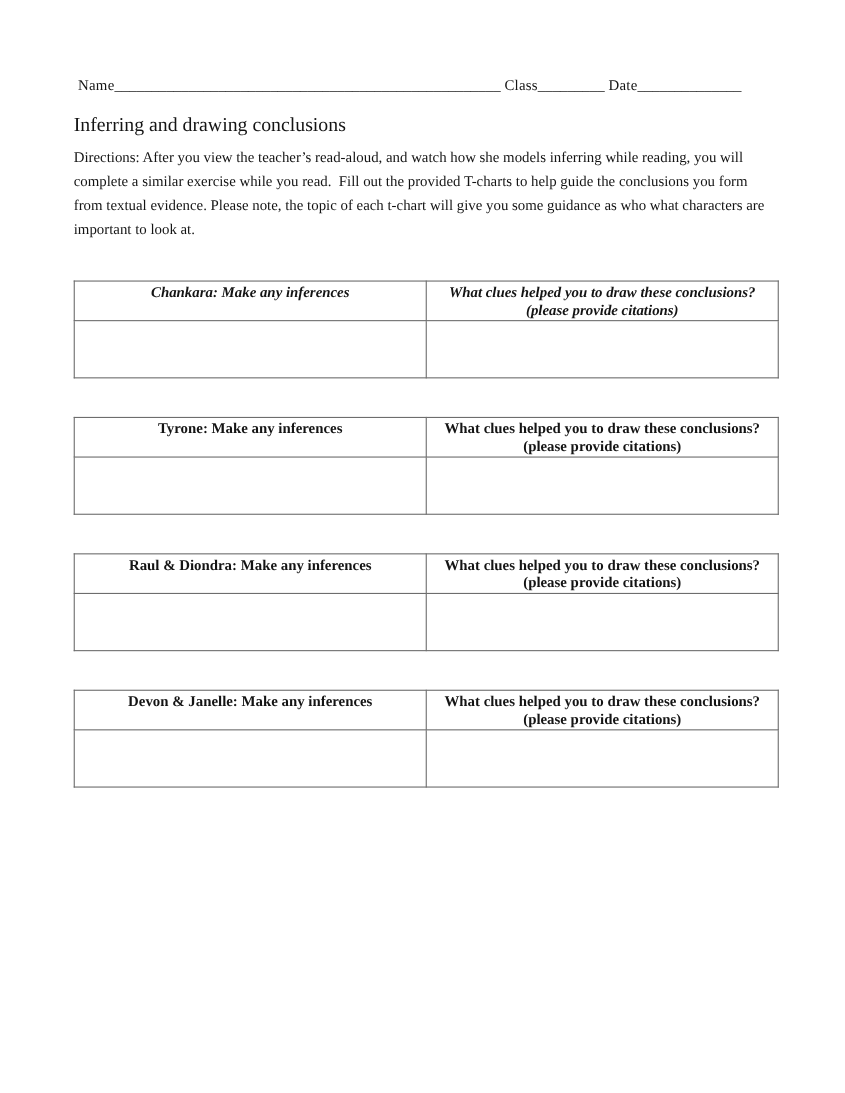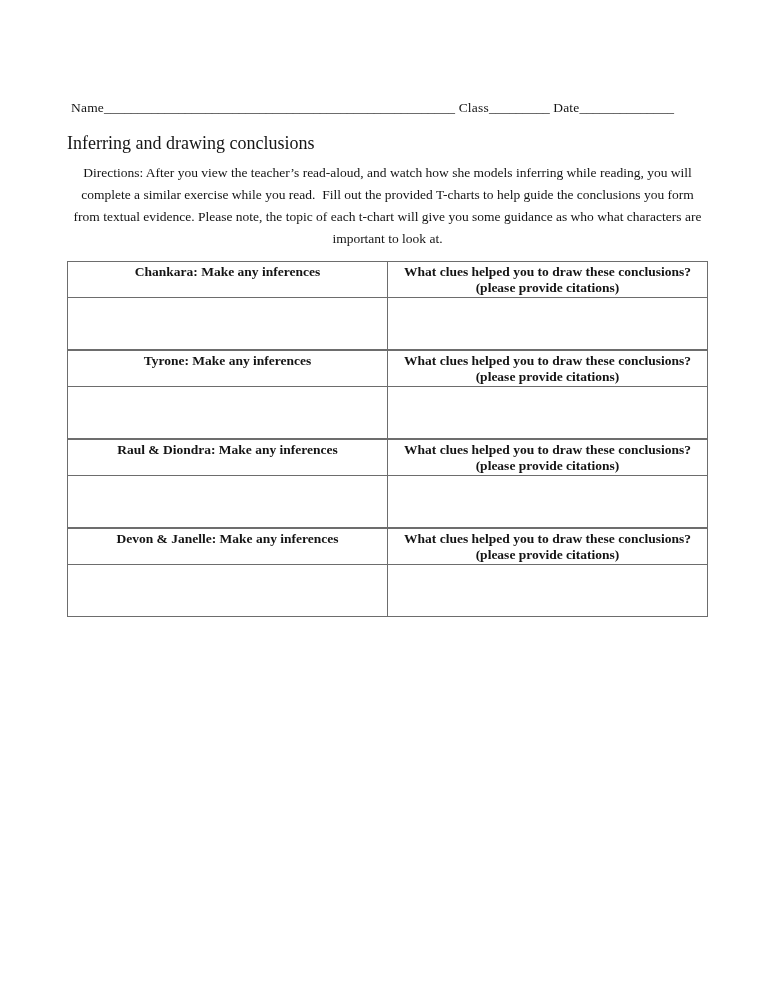--- a/index.html
+++ b/index.html
@@ -11,48 +11,49 @@
     width: 768px;
     height: 994px;
     font-family: "Liberation Serif", "DejaVu Serif", serif;
     color: #141414;
     overflow: hidden;
   }
   .page {
     box-sizing: border-box;
     width: 768px;
     height: 982px;
-    padding: 100px 60px 0 67px;
+    padding: 70px 60px 0 67px;
   }
   .name-line {
     font-size: 13.5px;
     letter-spacing: 0.2px;
     white-space: nowrap;
     padding-left: 4px;
   }
   .blank {
     letter-spacing: 0;
   }
   .title {
     font-size: 18px;
     margin-top: 17px;
   }
   .directions {
     font-size: 13.5px;
     line-height: 22px;
     margin-top: 8px;
-    text-align: center;
+    text-align: left;
   }
   table.tchart {
     width: 100%;
     border-collapse: collapse;
     table-layout: fixed;
+    margin-top: 35px;
   }
   table.tchart.first {
-    margin-top: 11px;
+    font-style: italic;
   }
   table.tchart th,
   table.tchart td {
     border: 1.5px solid #6d6d6d;
     box-sizing: border-box;
   }
   table.tchart th {
     font-weight: bold;
     font-size: 13.5px;
     line-height: 16px;

